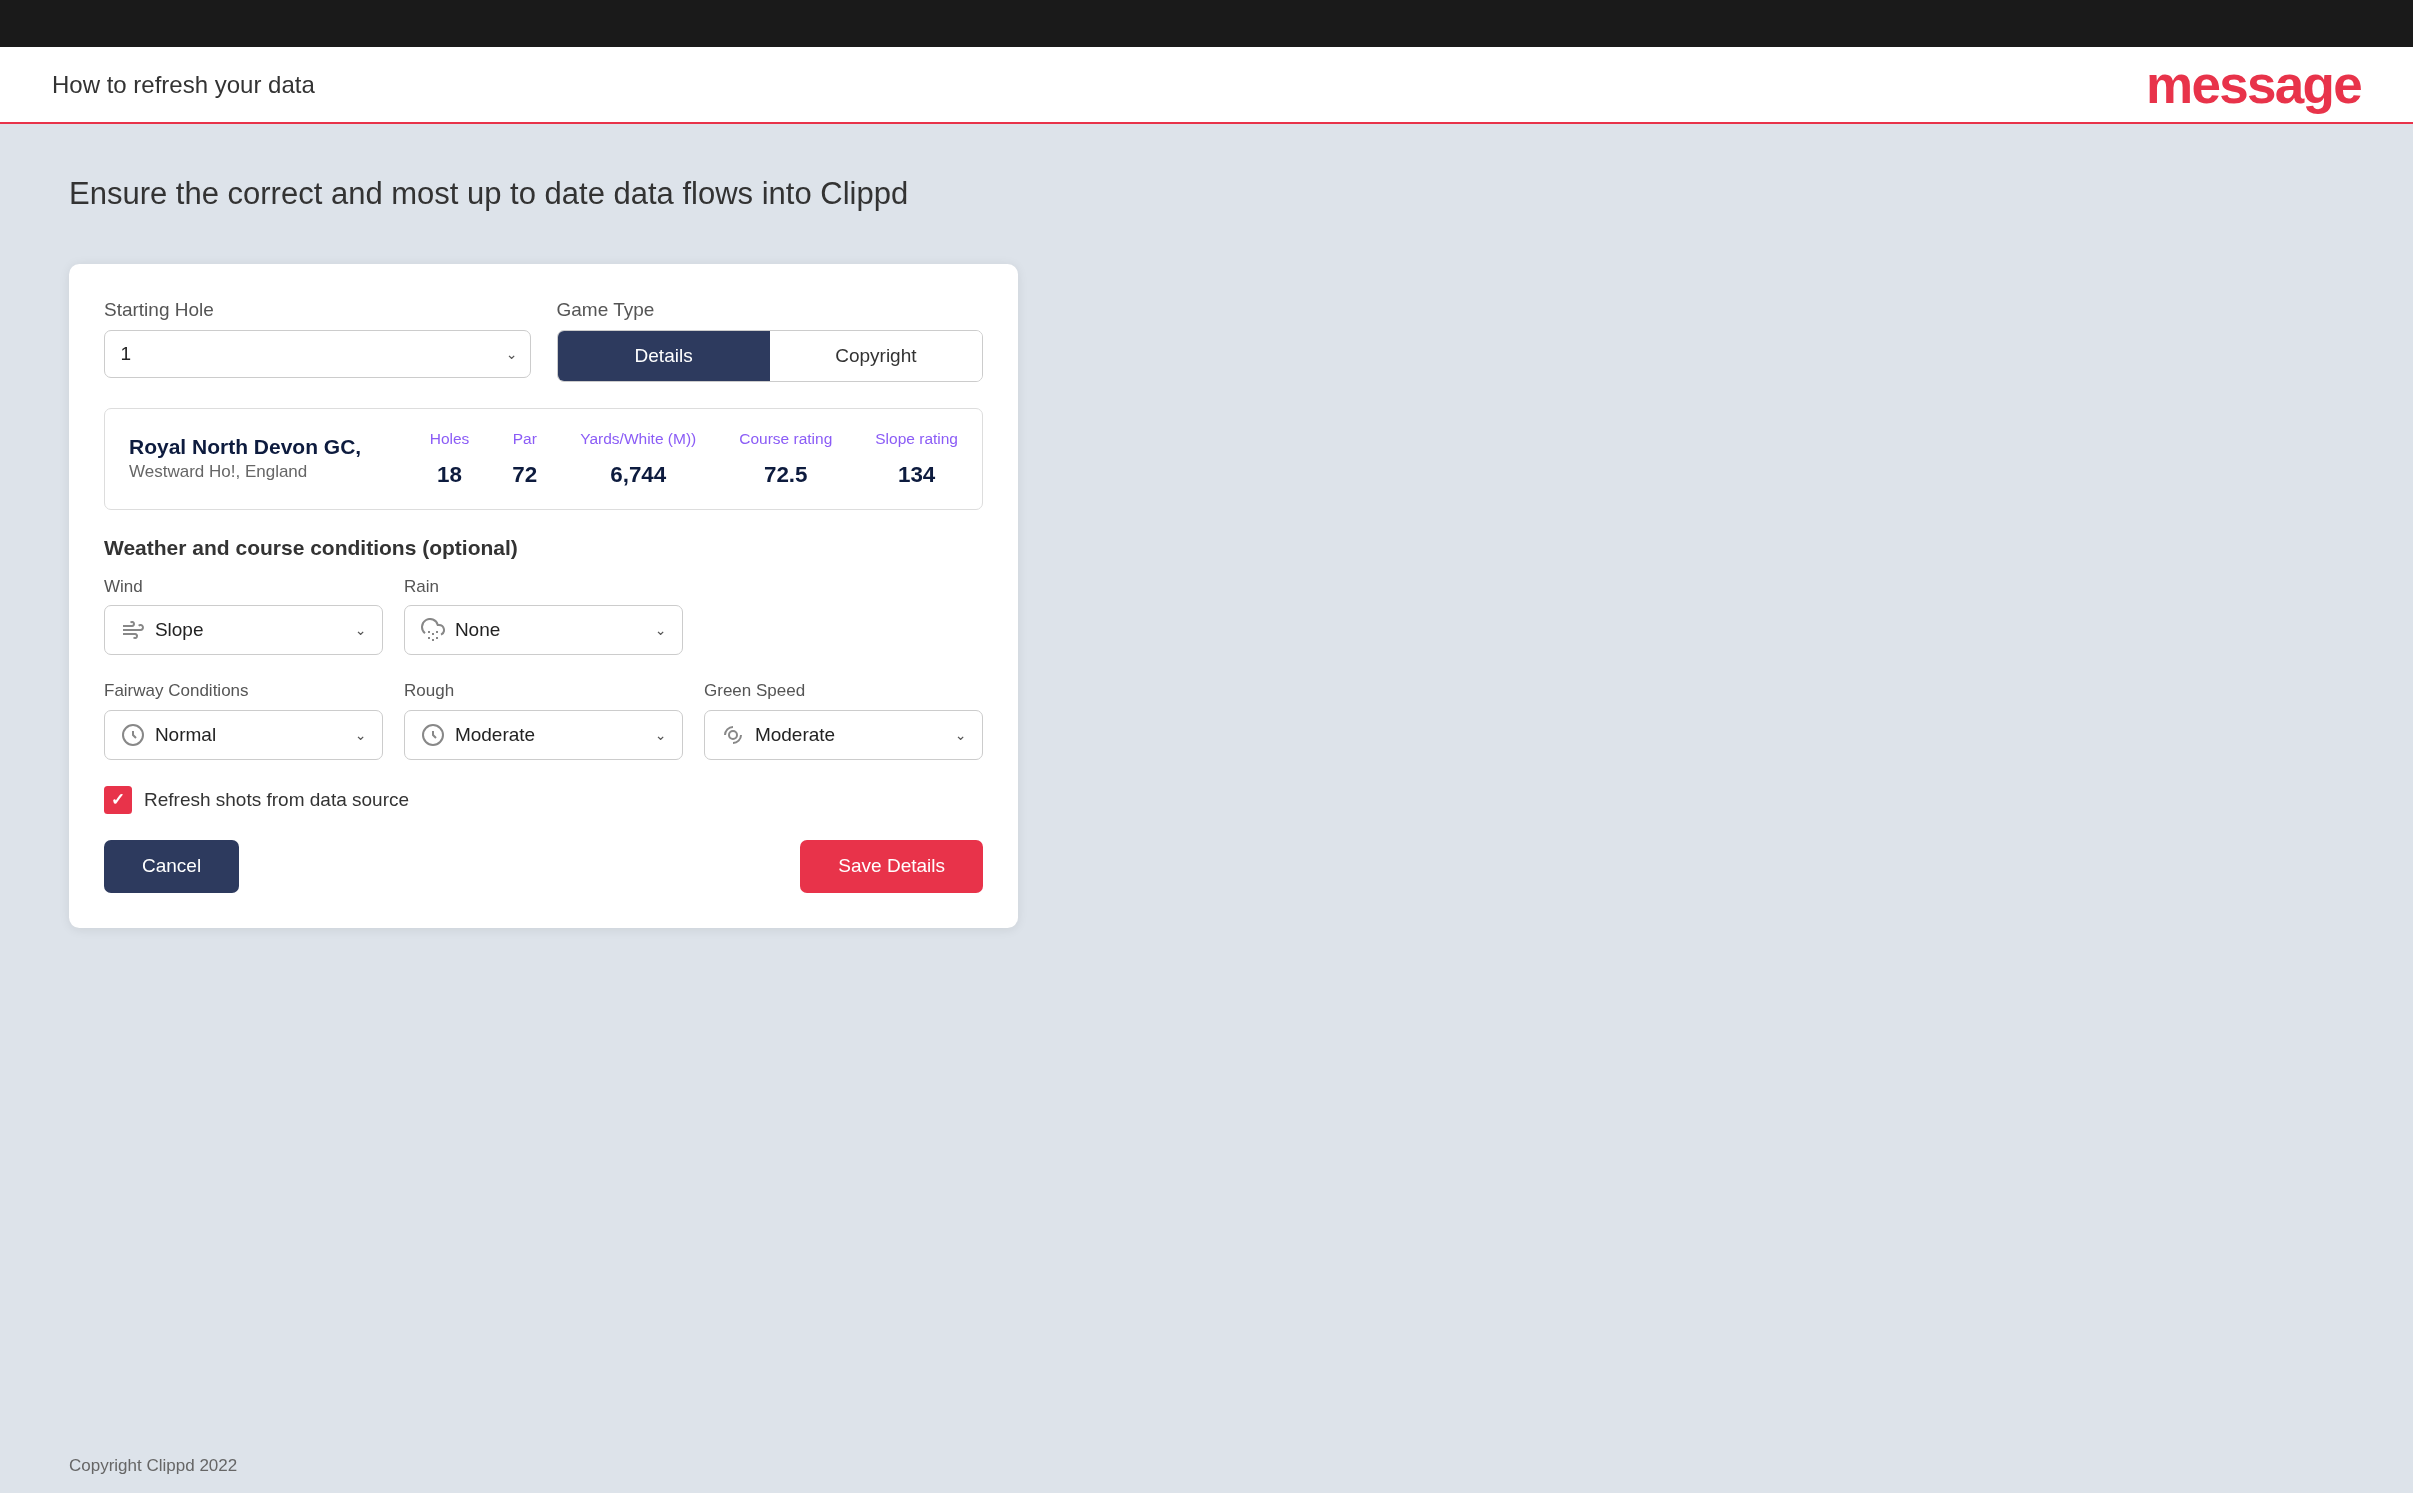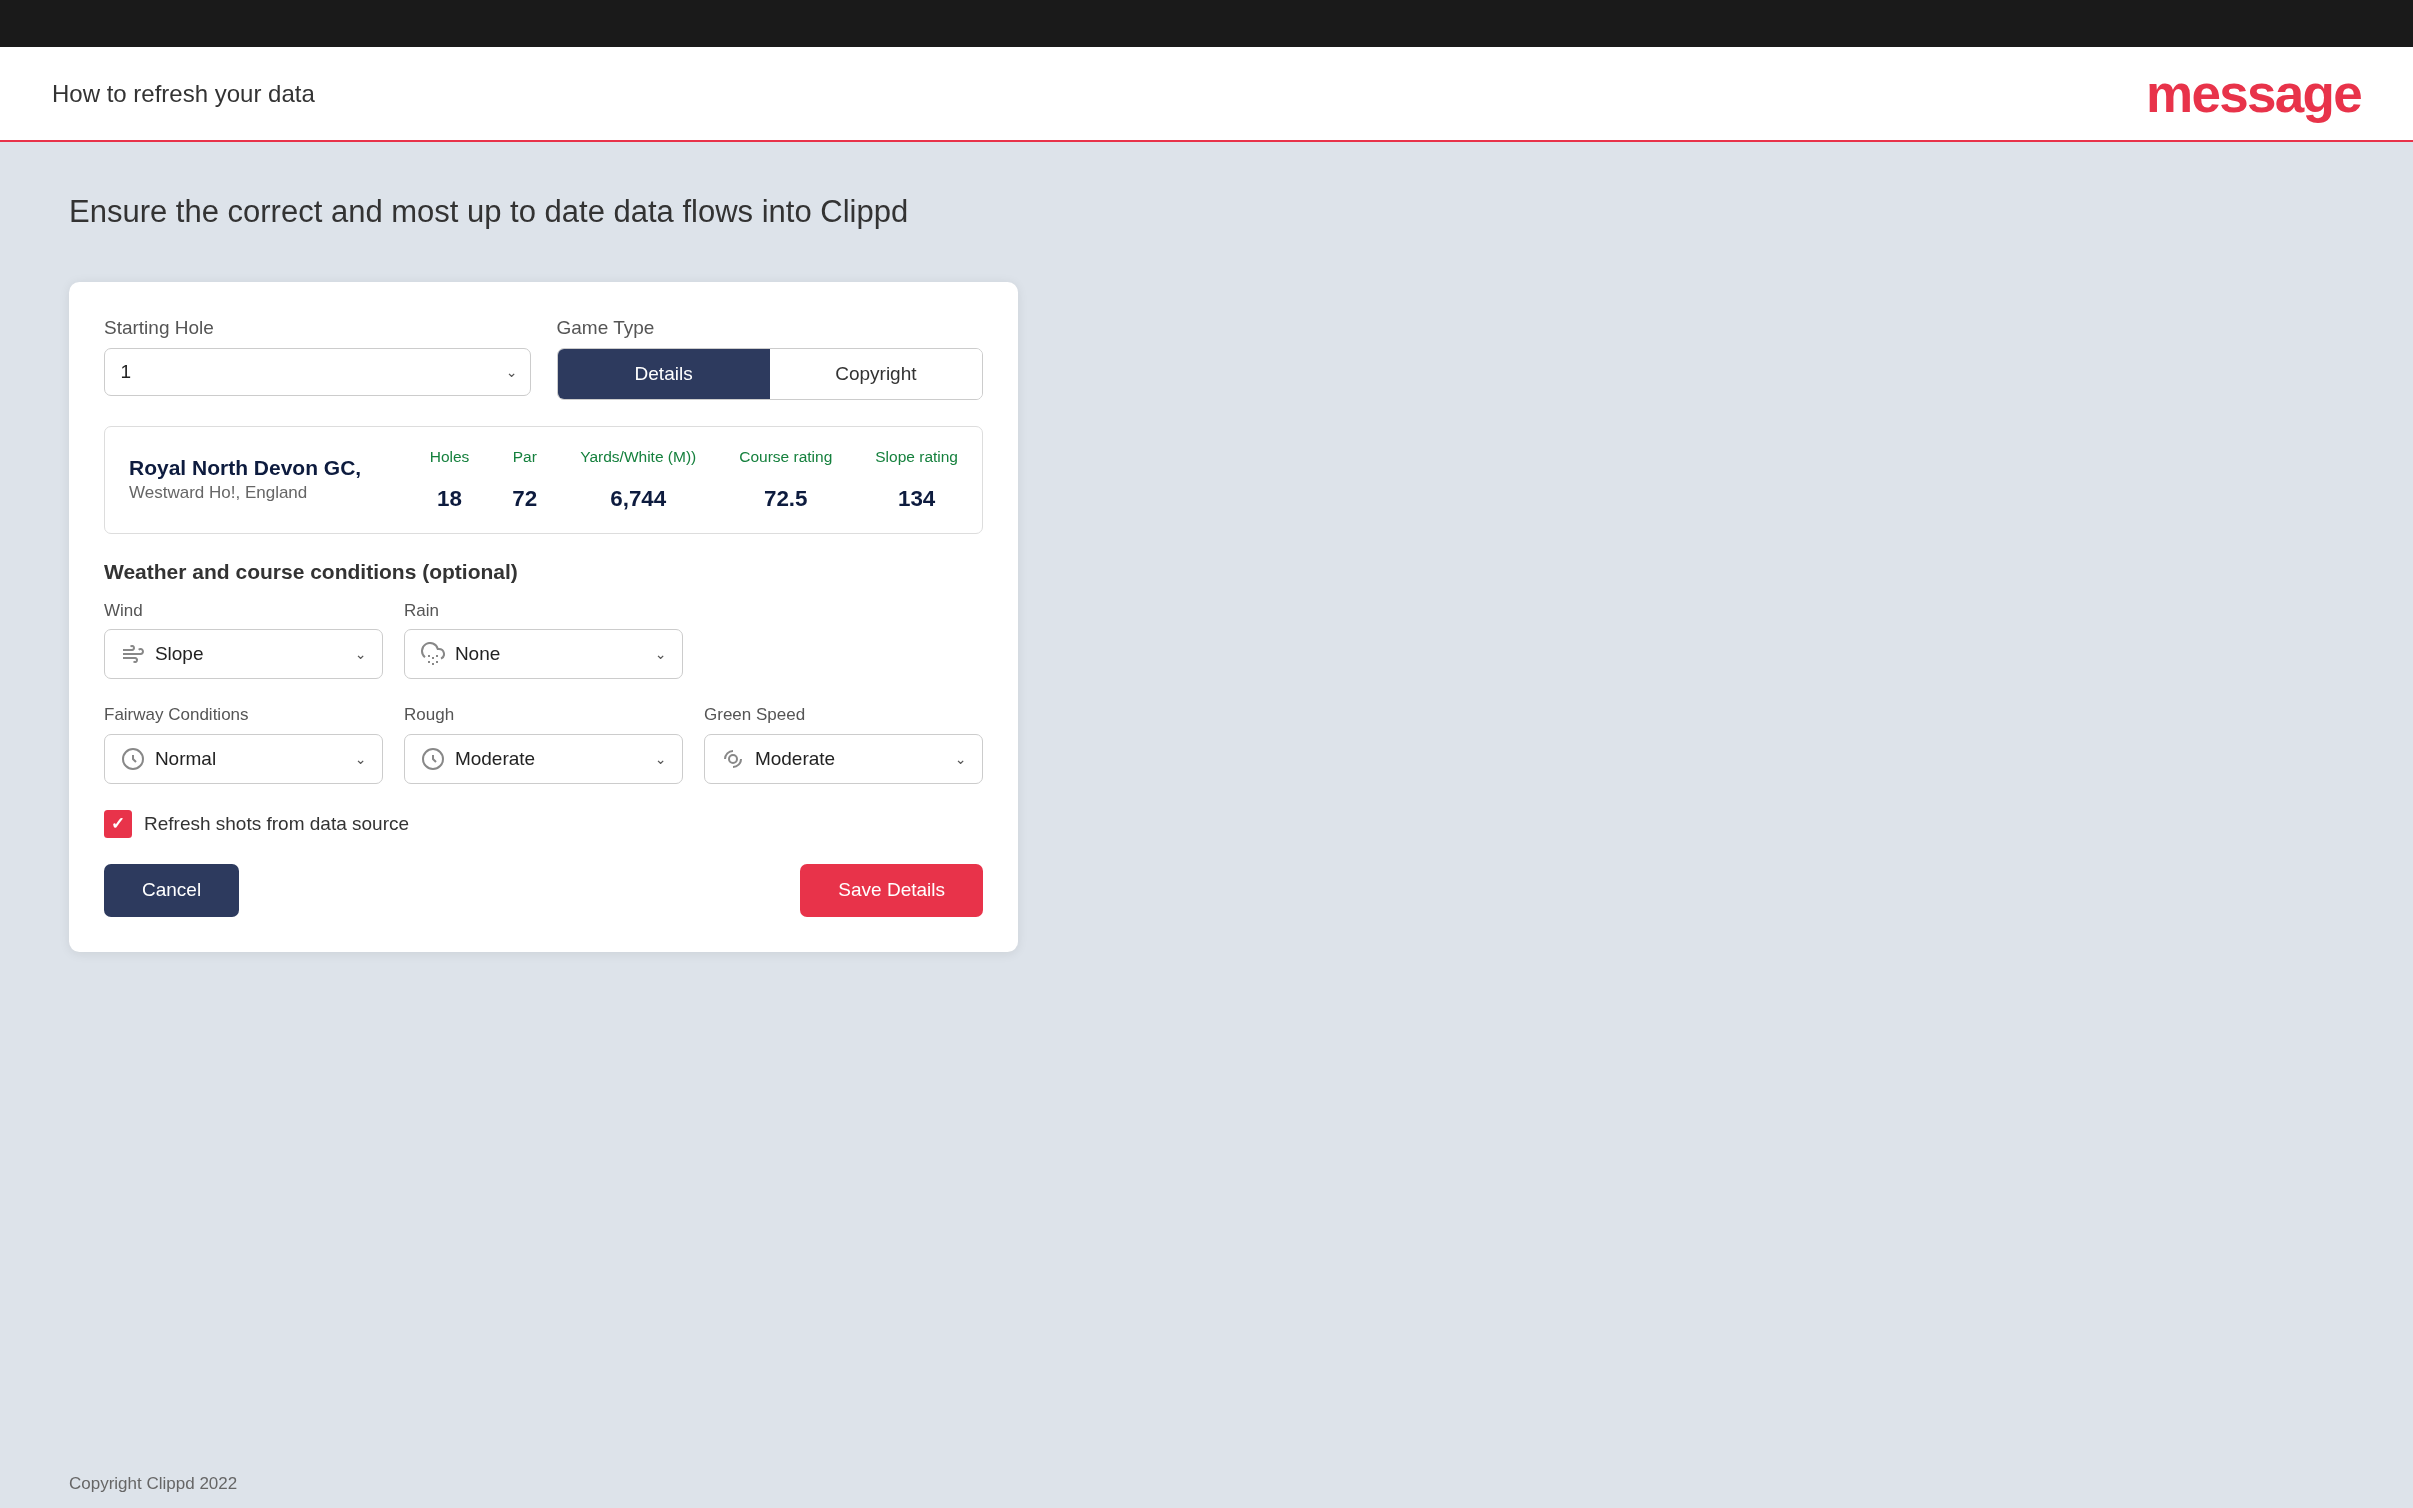--- a/index.html
+++ b/index.html
@@ -14,21 +14,21 @@
       background: #1a1a1a;
       height: 47px;
     }
     .app-chrome {
       background: #fff;
       height: 1462px;
       position: relative;
     }
     .nav-bar {
       background: #fff;
-      height: 95px;
+      height: 77px;
       display: flex;
       align-items: center;
       justify-content: space-between;
       padding: 0 52px;
       border-bottom: 2.6px solid #e8334a;
     }
     .nav-title {
       font-size: 24px;
       color: #333;
       font-weight: 400;
@@ -139,23 +139,23 @@
     }
     .course-stats {
       display: flex;
       gap: 43px;
     }
     .stat-item {
       text-align: center;
     }
     .stat-label {
       font-size: 15.5px;
-      color: #15803d;
+      color: #8b5cf6;
       display: block;
-      margin-bottom: 20px;
+      margin-bottom: 14px;
     }
     .stat-value {
       font-size: 22.4px;
       font-weight: 600;
       color: #0d1b3e;
     }
     .section-title {
       font-size: 21px;
       font-weight: 600;
       color: #333;

